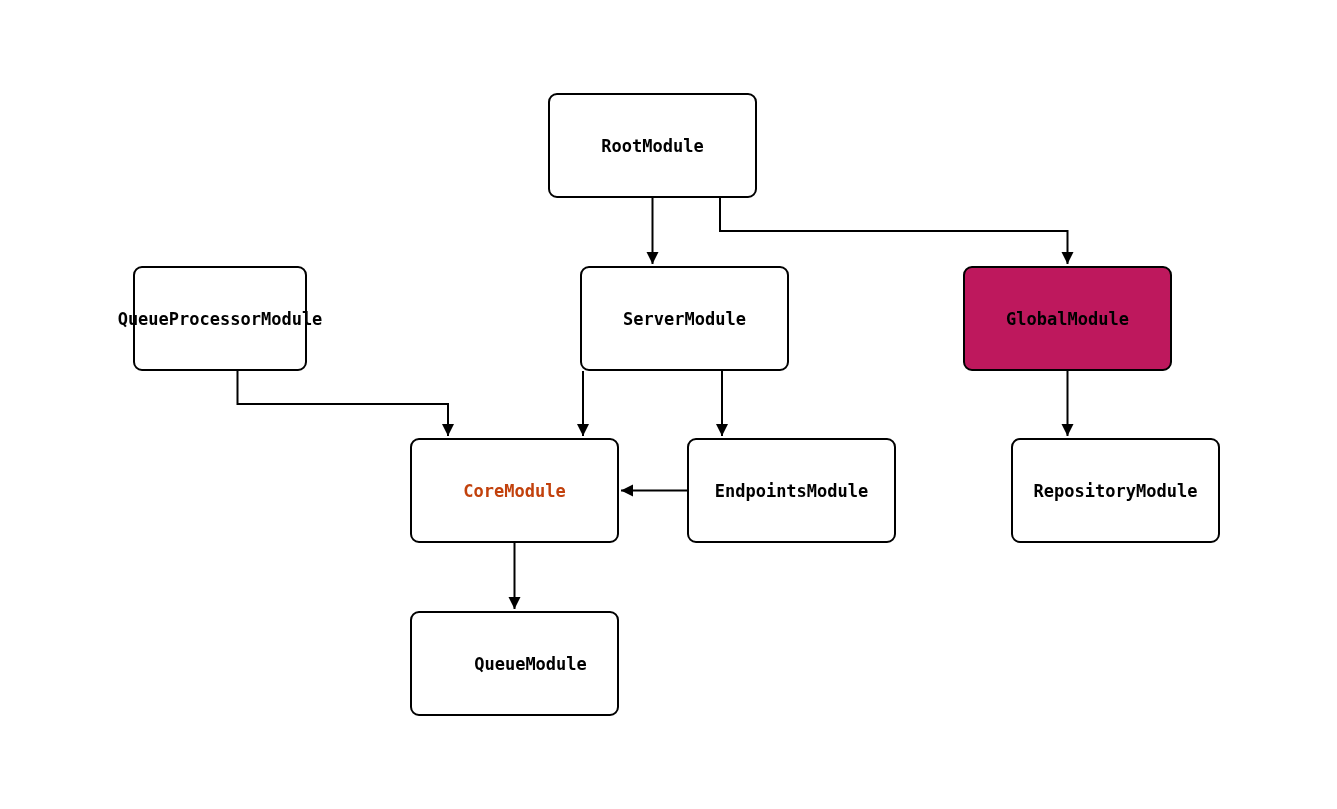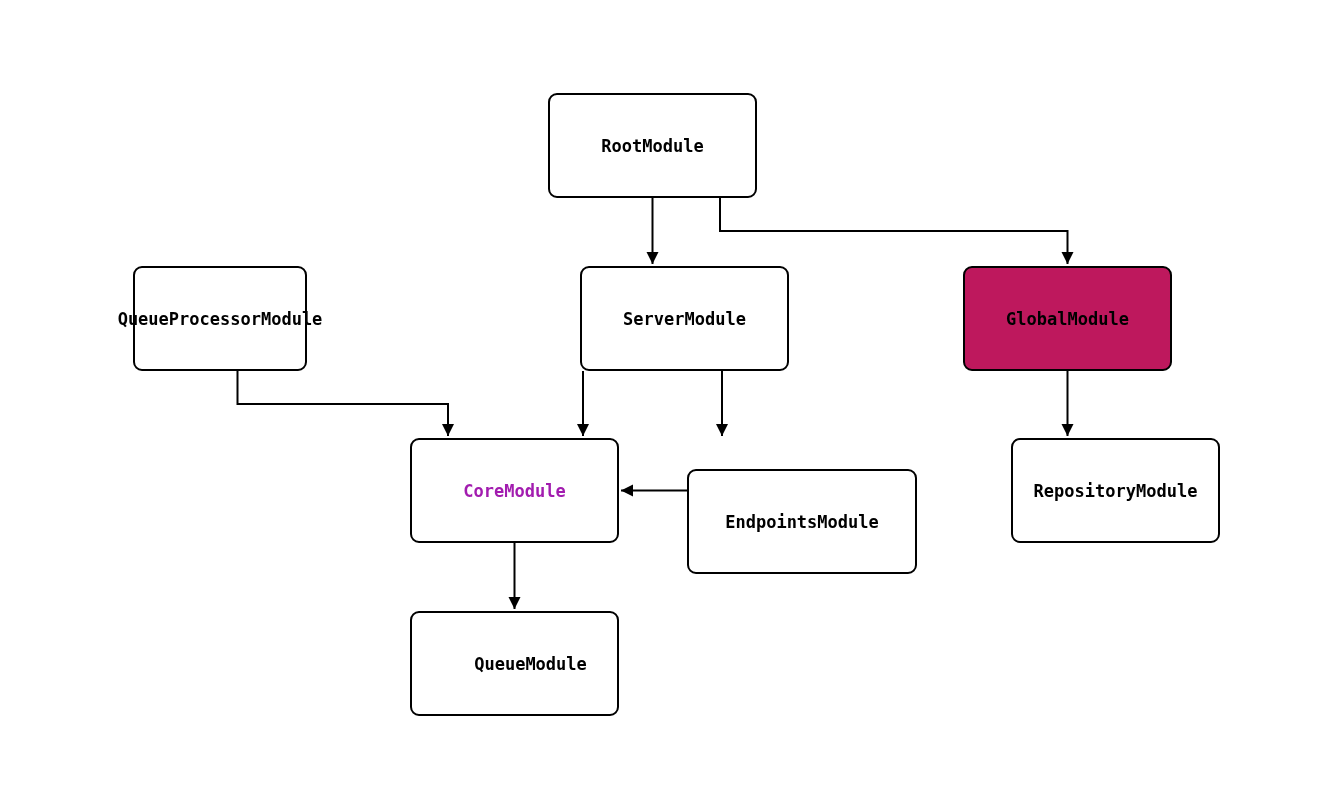--- a/index.html
+++ b/index.html
@@ -73,25 +73,25 @@
       <div class="node-line">Module</div>
     </div>
     <div class="node" style="left: 548px; top: 266px; width: 209px; height: 105px; border-color: rgb(0, 0, 0); background: rgb(255, 255, 255); color: rgb(0, 0, 0); margin-left: 32px;">
       <div class="node-line">Server</div>
       <div class="node-line">Module</div>
     </div>
     <div class="node" style="left: 963px; top: 266px; width: 209px; height: 105px; border-color: rgb(0, 0, 0); background: #be185d; color: rgb(0, 0, 0);">
       <div class="node-line">Global</div>
       <div class="node-line">Module</div>
     </div>
-    <div class="node" style="left: 410px; top: 438px; width: 209px; height: 105px; border-color: rgb(0, 0, 0); background: rgb(255, 255, 255); color: #a21caf;">
+    <div class="node" style="left: 410px; top: 438px; width: 209px; height: 105px; border-color: rgb(0, 0, 0); background: rgb(255, 255, 255); color: #c2410c;">
       <div class="node-line">Core</div>
       <div class="node-line">Module</div>
     </div>
-    <div class="node" style="left: 687px; top: 438px; width: 230px; height: 105px; border-color: rgb(0, 0, 0); background: rgb(255, 255, 255); color: rgb(0, 0, 0); margin-top: 31px;">
+    <div class="node" style="left: 687px; top: 438px; width: 209px; height: 105px; border-color: rgb(0, 0, 0); background: rgb(255, 255, 255); color: rgb(0, 0, 0);">
       <div class="node-line">Endpoints</div>
       <div class="node-line">Module</div>
     </div>
     <div class="node" style="left: 963px; top: 438px; width: 209px; height: 105px; border-color: rgb(0, 0, 0); background: rgb(255, 255, 255); color: rgb(0, 0, 0); margin-left: 48px;">
       <div class="node-line">Repository</div>
       <div class="node-line">Module</div>
     </div>
     <div class="node" style="left: 410px; top: 611px; width: 209px; height: 105px; border-color: rgb(0, 0, 0); background: rgb(255, 255, 255); color: rgb(0, 0, 0); padding-left: 32px;">
       <div class="node-line">Queue</div>
       <div class="node-line">Module</div>

